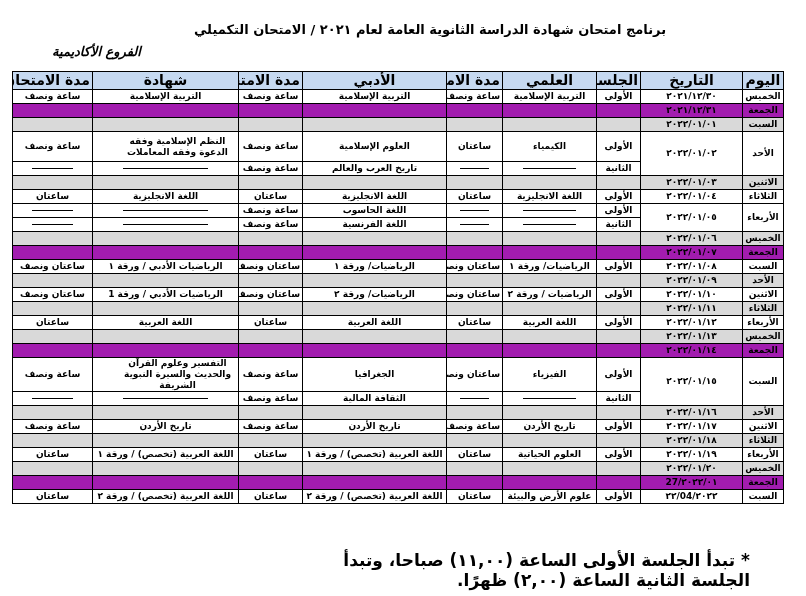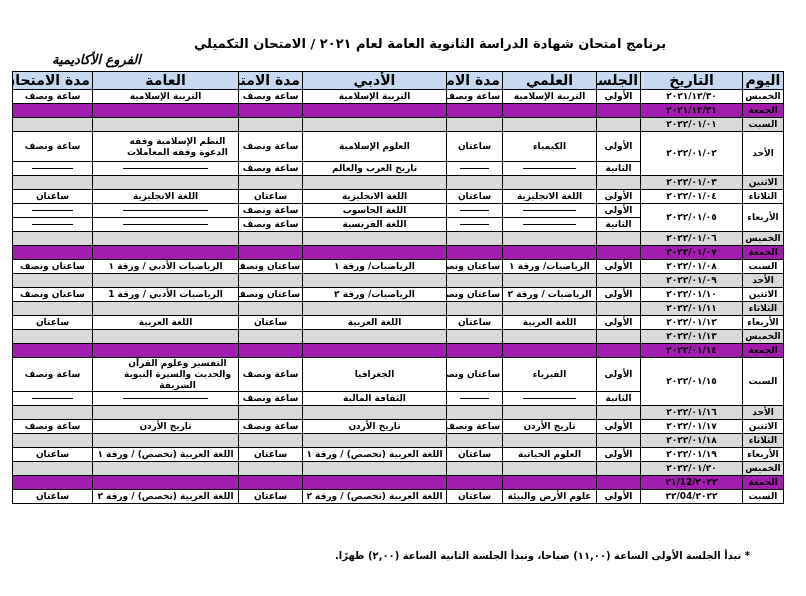--- a/index.html
+++ b/index.html
@@ -1,28 +1,28 @@
 <!DOCTYPE html>
 <html><head>
 <meta charset="utf-8">
 <style>
   html,body{margin:0;padding:0;background:#ffffff;}
   body{width:806px;height:596px;position:relative;overflow:hidden;font-family:"DejaVu Sans","Liberation Sans",sans-serif;color:#000;}
-  .title-block{position:absolute;left:180px;top:36px;width:500px;text-align:center;direction:rtl;font-weight:bold;font-size:13px;line-height:16px;}
-  .branch-label{position:absolute;left:52px;top:52px;font-size:13px;font-weight:bold;font-style:italic;direction:rtl;font-family:"DejaVu Serif",serif;}
+  .title-block{position:absolute;left:180px;top:22px;width:500px;text-align:center;direction:rtl;font-weight:bold;font-size:13px;line-height:16px;}
+  .branch-label{position:absolute;left:52px;top:44px;font-size:13px;font-weight:bold;font-style:italic;direction:rtl;font-family:"DejaVu Serif",serif;}
   table.sched{position:absolute;left:12px;top:71px;width:741px;border-collapse:collapse;direction:rtl;table-layout:fixed;font-size:9px;font-weight:bold;}
   table.sched td, table.sched th{border:1px solid #000;text-align:center;vertical-align:middle;padding:0 2px;height:13px;line-height:11px;overflow:hidden;white-space:nowrap;}
   table.sched th{background:#c6d9f1;font-size:14px;height:17px;}
   table.sched td.wrap{white-space:normal;padding-left:26px;}
   tr.gray td{background:#d9d9d9;}
   tr.yellow td{background:#a21caf;}
   td.date{letter-spacing:0.5px;}
   .dash{display:inline-block;width:60%;height:0;border-top:1px solid #000;vertical-align:middle;}
   .dash.short{width:55%;}
-  .footnote{position:absolute;left:280px;top:550px;width:470px;text-align:right;direction:rtl;font-size:10px;font-weight:bold;}
+  .footnote{position:absolute;left:280px;top:550px;width:470px;text-align:right;direction:rtl;font-size:17px;font-weight:bold;}
 </style>
 </head>
 <body>
 
 <div class="title-block">
   <div>برنامج امتحان شهادة الدراسة الثانوية العامة لعام ٢٠٢١ / الامتحان التكميلي</div>
 </div>
 <div class="branch-label">الفروع الأكاديمية</div>
 
 <table class="sched">
@@ -39,21 +39,21 @@
   </colgroup>
   <thead>
     <tr>
       <th>اليوم</th>
       <th>التاريخ</th>
       <th>الجلسة</th>
       <th>العلمي</th>
       <th>مدة الامتحان</th>
       <th>الأدبي</th>
       <th>مدة الامتحان</th>
-      <th>العامة</th>
+      <th>شهادة</th>
       <th>مدة الامتحان</th>
     </tr>
   </thead>
   <tbody id="tbody">
       <tr>
         <td>الخميس</td>
         <td class="date">٢٠٢١/١٢/٣٠</td>
         <td>الأولى</td>
         <td>التربية الإسلامية</td>
         <td>ساعة ونصف</td>
@@ -315,21 +315,21 @@
         <td></td>
         <td></td>
         <td></td>
         <td></td>
         <td></td>
         <td></td>
         <td></td>
       </tr>
       <tr class="yellow">
         <td>الجمعة</td>
-        <td class="date">٢٠٢٢/12/٢١</td>
+        <td class="date">٢٠٢٢/٠١/27</td>
         <td></td>
         <td></td>
         <td></td>
         <td></td>
         <td></td>
         <td></td>
         <td></td>
       </tr>
       <tr>
         <td>السبت</td>

